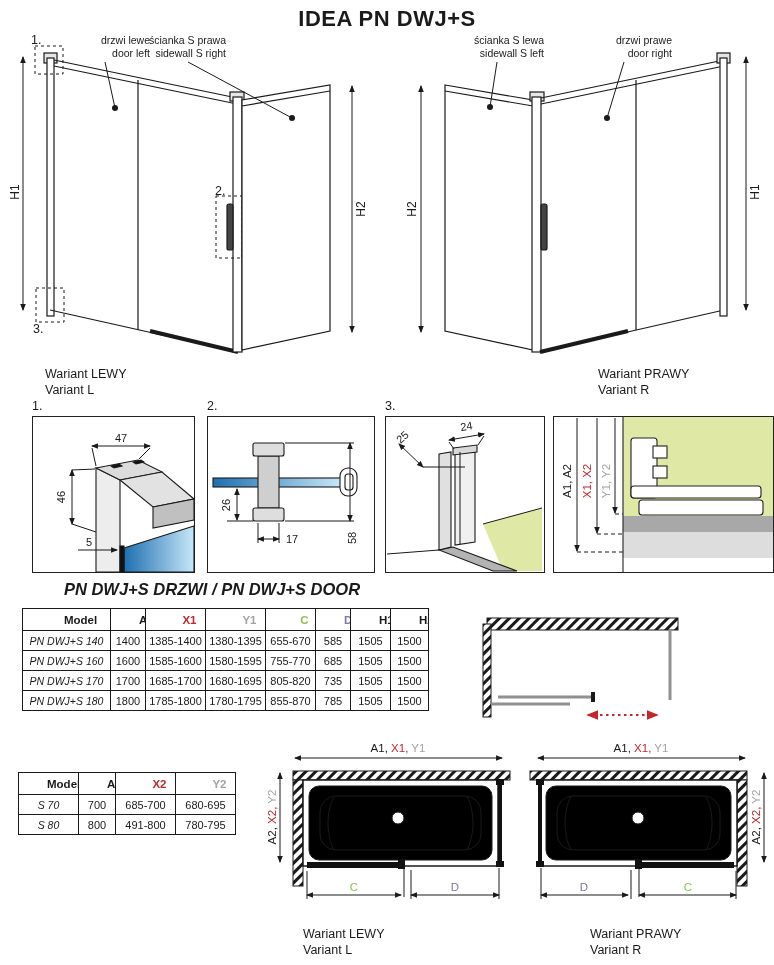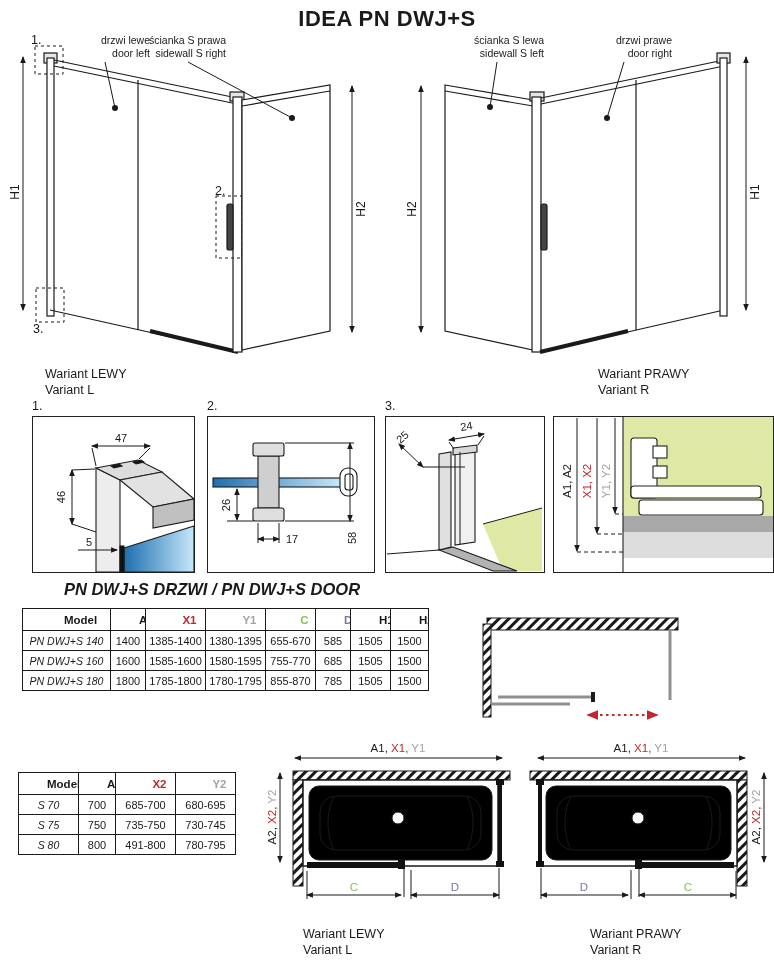--- a/index.html
+++ b/index.html
@@ -267,20 +267,30 @@
         <td class="model">PN DWJ+S 160</td>
         <td>1600</td>
         <td>1585-1600</td>
         <td>1580-1595</td>
         <td>755-770</td>
         <td>685</td>
         <td>1505</td>
         <td>1500</td>
       </tr>
       <tr>
+        <td class="model">PN DWJ+S 170</td>
+        <td>1700</td>
+        <td>1685-1700</td>
+        <td>1680-1695</td>
+        <td>805-820</td>
+        <td>735</td>
+        <td>1505</td>
+        <td>1500</td>
+      </tr>
+      <tr>
         <td class="model">PN DWJ+S 180</td>
         <td>1800</td>
         <td>1785-1800</td>
         <td>1780-1795</td>
         <td>855-870</td>
         <td>785</td>
         <td>1505</td>
         <td>1500</td>
       </tr>
     </tbody>
@@ -313,26 +323,20 @@
         <th class="c-red">X2</th>
         <th class="c-gray">Y2</th>
       </tr>
     </thead>
     <tbody>
       <tr>
         <td class="model">S 70</td>
         <td>700</td>
         <td>685-700</td>
         <td>680-695</td>
-      </tr>
-      <tr>
-        <td class="model">S 75</td>
-        <td>750</td>
-        <td>735-750</td>
-        <td>730-745</td>
       </tr>
       <tr>
         <td class="model">S 80</td>
         <td>800</td>
         <td>491-800</td>
         <td>780-795</td>
       </tr>
     </tbody>
   </table>
 

